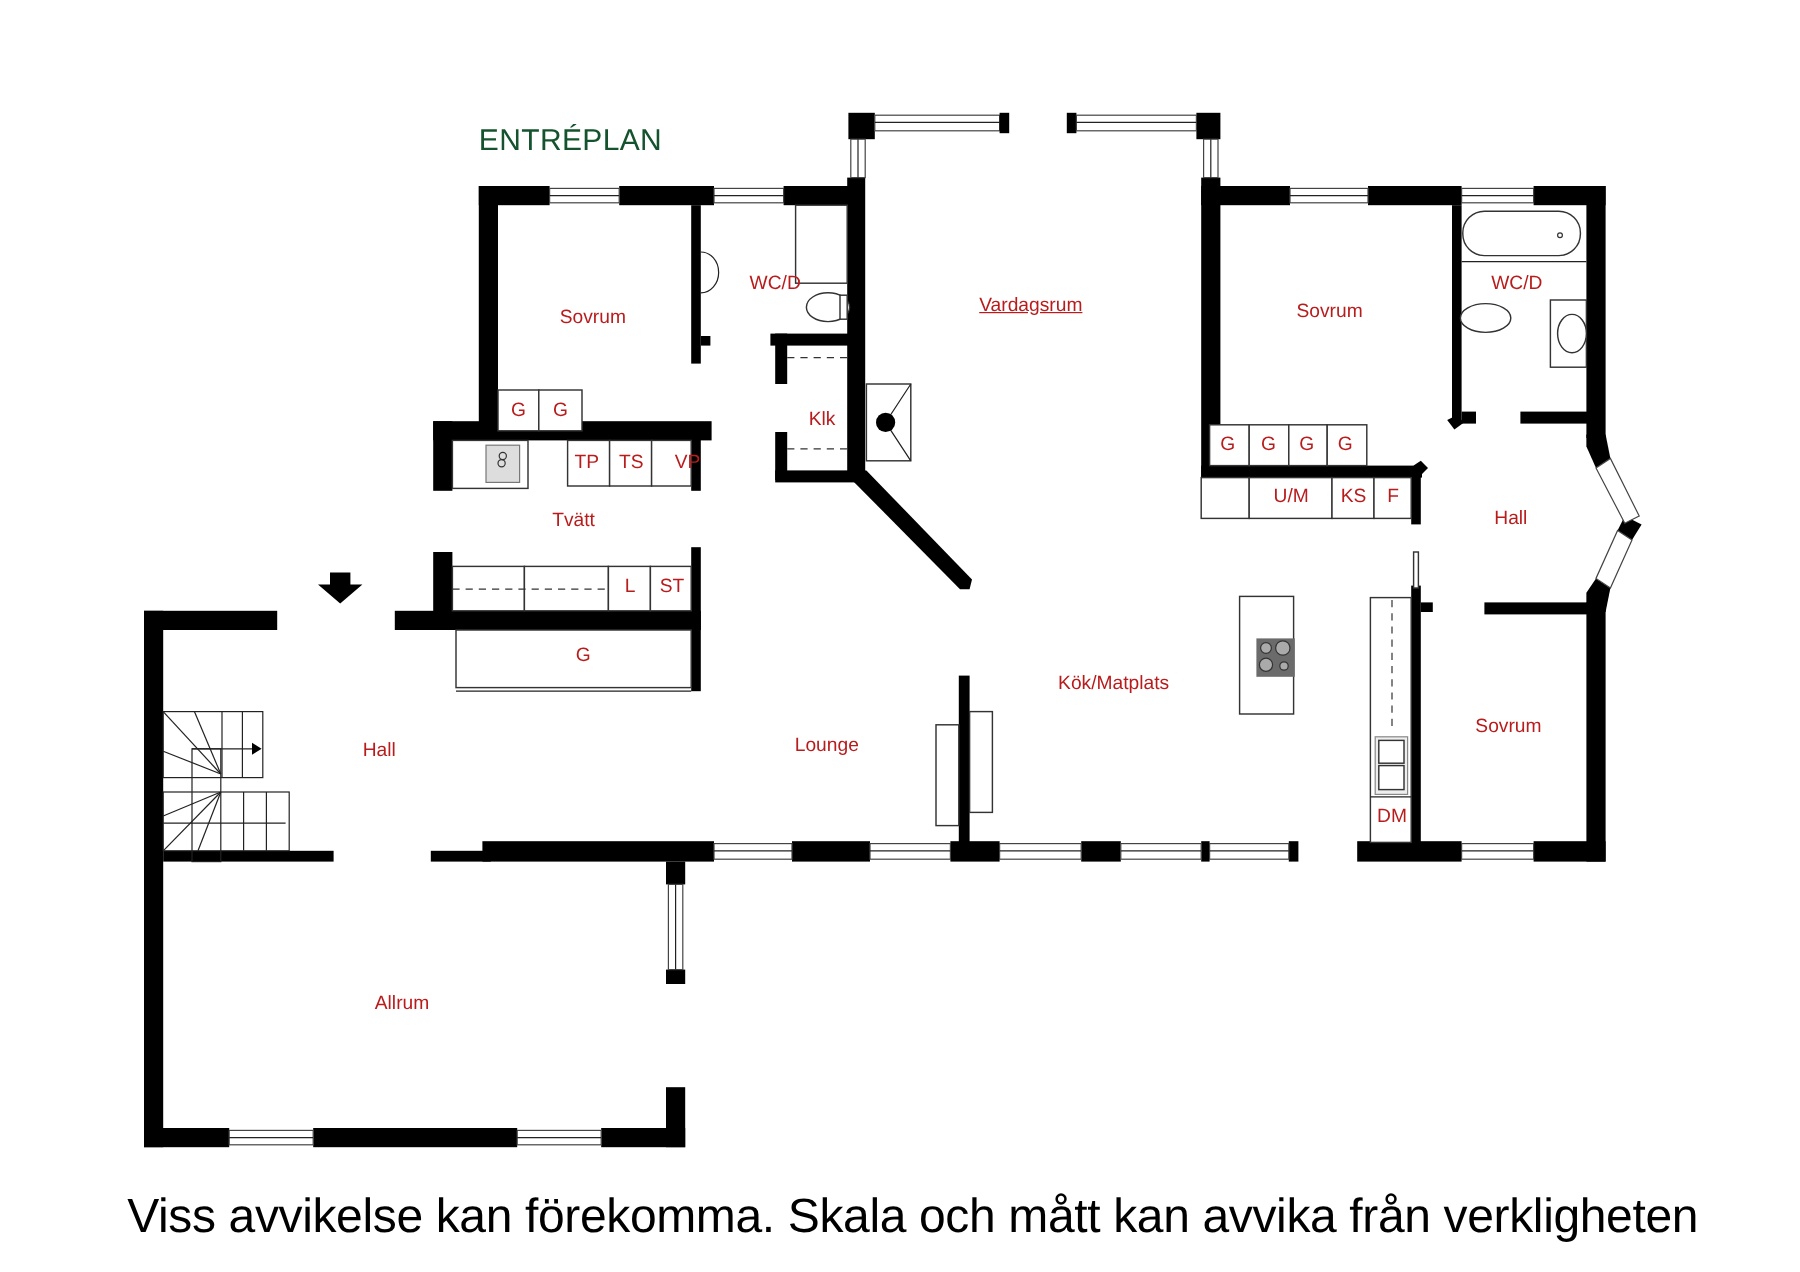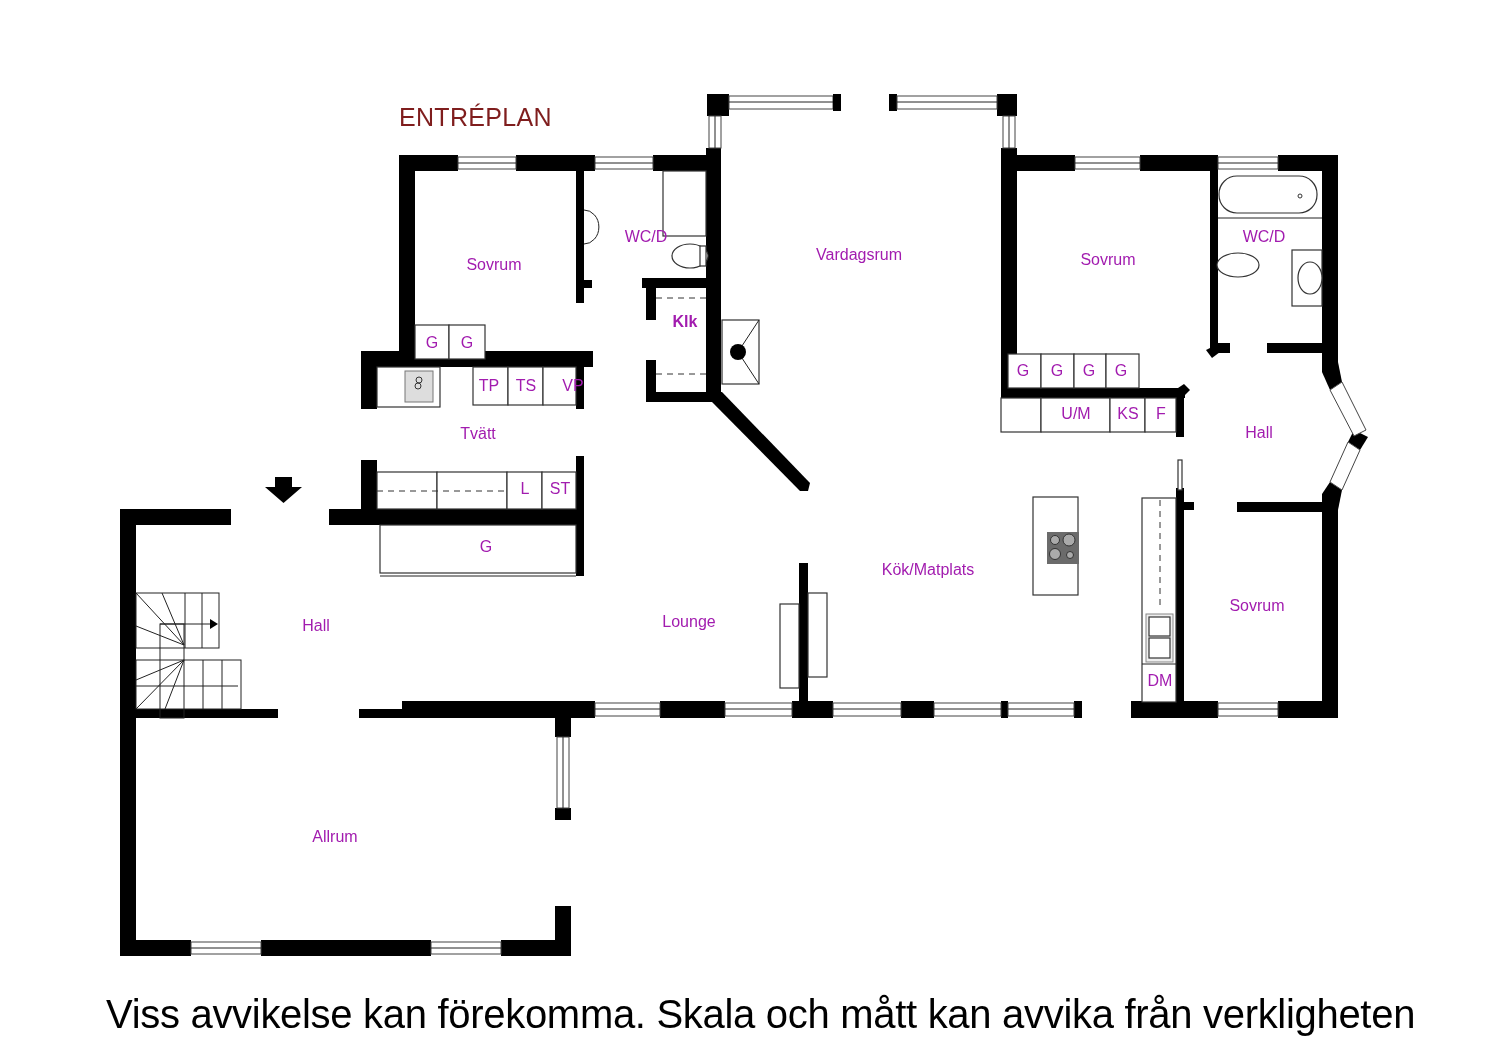--- a/index.html
+++ b/index.html
@@ -1,19 +1,19 @@
 <!DOCTYPE html>
 <html><head>
 <meta charset="utf-8">
 <style>
   html, body { margin:0; padding:0; background:#ffffff; }
   body { width:1500px; height:1060px; position:relative; overflow:hidden; font-family:"Liberation Sans", sans-serif; }
   #plan { position:absolute; left:0; top:0; }
-  .lbl { position:absolute; font-size:16px; color:#a21caf; white-space:nowrap; transform:translate(-50%,-50%);text-align:center; }
-  .title { position:absolute; left:399px; top:103px; font-size:25px; color:#7f1d1d; letter-spacing:0.3px; }
+  .lbl { position:absolute; font-size:16px; color:#b91c1c; white-space:nowrap; transform:translate(-50%,-50%);text-align:center; }
+  .title { position:absolute; left:399px; top:103px; font-size:25px; color:#14532d; letter-spacing:0.3px; }
   .disclaimer { position:absolute; left:106px; top:992px; font-size:40px; color:#000; letter-spacing:-0.3px; }
   .w { fill:#000; }
   .win { fill:#fff; stroke:#444; stroke-width:1; }
   .fx { fill:#fff; stroke:#333; stroke-width:1.2; }
   .thin { stroke:#222; stroke-width:1; fill:none; }
   .dash { stroke:#333; stroke-width:1; stroke-dasharray:6 5; fill:none; }
 </style>
 </head>
 <body>
 
@@ -226,22 +226,22 @@
     <ellipse class="fx" cx="1238" cy="265" rx="21" ry="12"></ellipse>
     <rect class="fx" x="1292" y="250" width="30" height="56"></rect>
     <ellipse class="fx" cx="1310" cy="278" rx="12" ry="16"></ellipse>
   </g>
 </svg>
 
 <div class="title">ENTRÉPLAN</div>
 
 <div class="lbl" style="left:494px;top:265px;">Sovrum</div>
 <div class="lbl" style="left:646px;top:237px;">WC/D</div>
-<div class="lbl" style="left:685px;top:322px;font-weight:bold;">Klk</div>
-<div class="lbl" style="left:859px;top:255px;">Vardagsrum</div>
+<div class="lbl" style="left:685px;top:350px;">Klk</div>
+<div class="lbl" style="left:859px;top:255px;text-decoration:underline;">Vardagsrum</div>
 <div class="lbl" style="left:1108px;top:260px;">Sovrum</div>
 <div class="lbl" style="left:1264px;top:237px;">WC/D</div>
 <div class="lbl" style="left:1259px;top:433px;">Hall</div>
 <div class="lbl" style="left:478px;top:434px;">Tvätt</div>
 <div class="lbl" style="left:316px;top:626px;">Hall</div>
 <div class="lbl" style="left:689px;top:622px;">Lounge</div>
 <div class="lbl" style="left:928px;top:570px;">Kök/Matplats</div>
 <div class="lbl" style="left:1257px;top:606px;">Sovrum</div>
 <div class="lbl" style="left:335px;top:837px;">Allrum</div>
 

